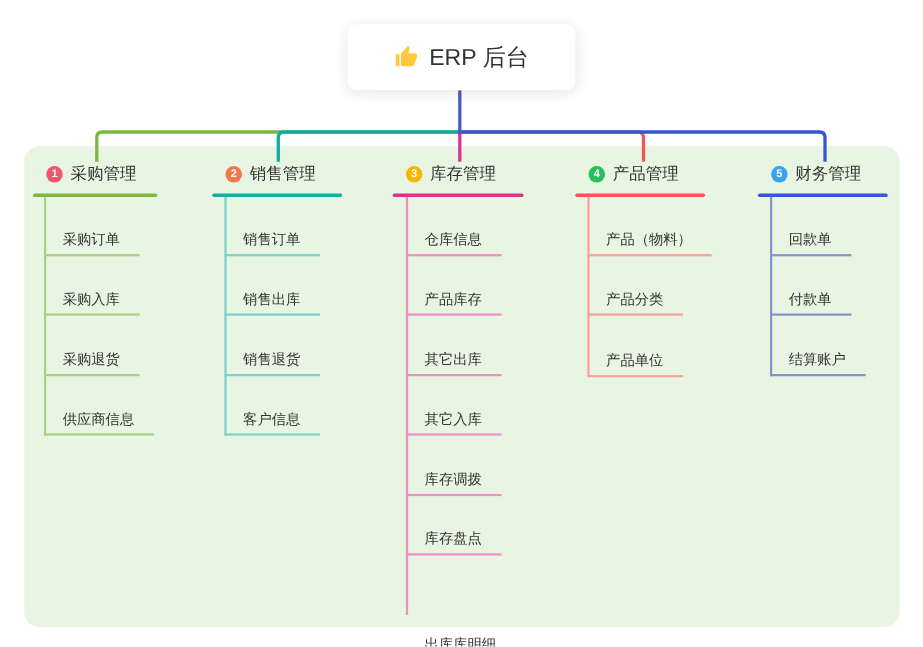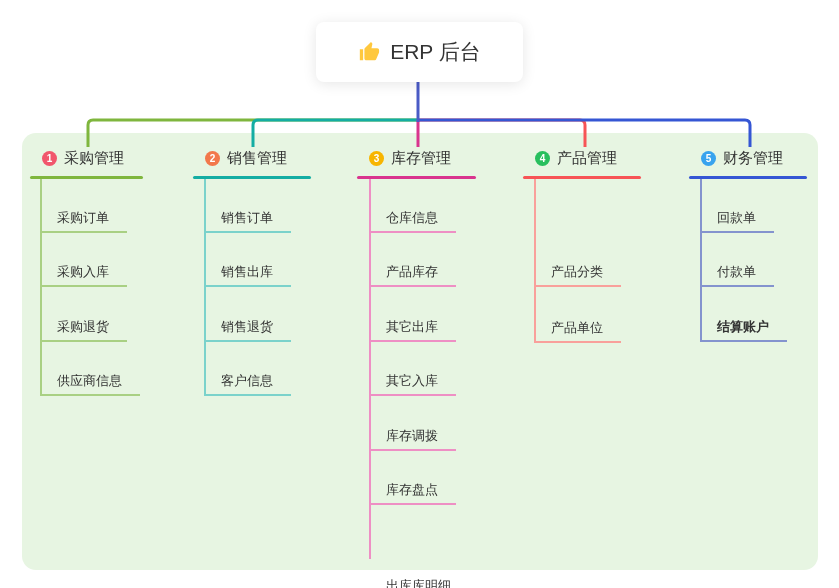--- a/index.html
+++ b/index.html
@@ -83,24 +83,25 @@
     <div class="child-row" style="left: 369px; top: 368.2px; border-bottom-color: rgb(238, 143, 196);">其它入库</div>
     <div class="child-row" style="left: 369px; top: 422.6px; border-bottom-color: rgb(238, 143, 196);">库存调拨</div>
     <div class="child-row" style="left: 369px; top: 477px; border-bottom-color: rgb(238, 143, 196);">库存盘点</div>
     <div class="child-row" style="left: 369px; top: 531.4px; border-bottom-color: rgb(238, 143, 196); margin-top: 42px;">出库库明细</div>
     <div class="branch-title" style="left: 535px; top: 149px;">
       <span class="badge" style="background: rgb(40, 191, 94);">4</span>
       <span>产品管理</span>
     </div>
     <div class="title-underline" style="left: 523px; top: 176px; width: 118px; background: rgb(247, 84, 86);"></div>
     <div class="drop-line" style="left: 534px; top: 179px; height: 162.8px; background: rgb(249, 160, 155);"></div>
+    <div class="child-row" style="left: 534px; top: 205px; border-bottom-color: rgb(249, 160, 155);">产品（物料）</div>
     <div class="child-row" style="left: 534px; top: 259.4px; border-bottom-color: rgb(249, 160, 155); font-family: Liberation Serif, serif;">产品分类</div>
     <div class="child-row" style="left: 534px; top: 315px; border-bottom-color: rgb(249, 160, 155);">产品单位</div>
     <div class="branch-title" style="left: 701px; top: 149px;">
       <span class="badge" style="background: rgb(56, 163, 238);">5</span>
       <span>财务管理</span>
     </div>
     <div class="title-underline" style="left: 689px; top: 176px; width: 118px; background: rgb(53, 86, 212);"></div>
     <div class="drop-line" style="left: 700px; top: 179px; height: 162.8px; background: rgb(132, 147, 206);"></div>
     <div class="child-row" style="left: 700px; top: 205px; border-bottom-color: rgb(132, 147, 206);">回款单</div>
     <div class="child-row" style="left: 700px; top: 259.4px; border-bottom-color: rgb(132, 147, 206);">付款单</div>
-    <div class="child-row" style="left: 700px; top: 313.8px; border-bottom-color: rgb(132, 147, 206); font-weight: bold;">结算账户</div>
+    <div class="child-row" style="left: 700px; top: 313.8px; border-bottom-color: rgb(132, 147, 206);">结算账户</div>
   </div>
 
 </body></html>

